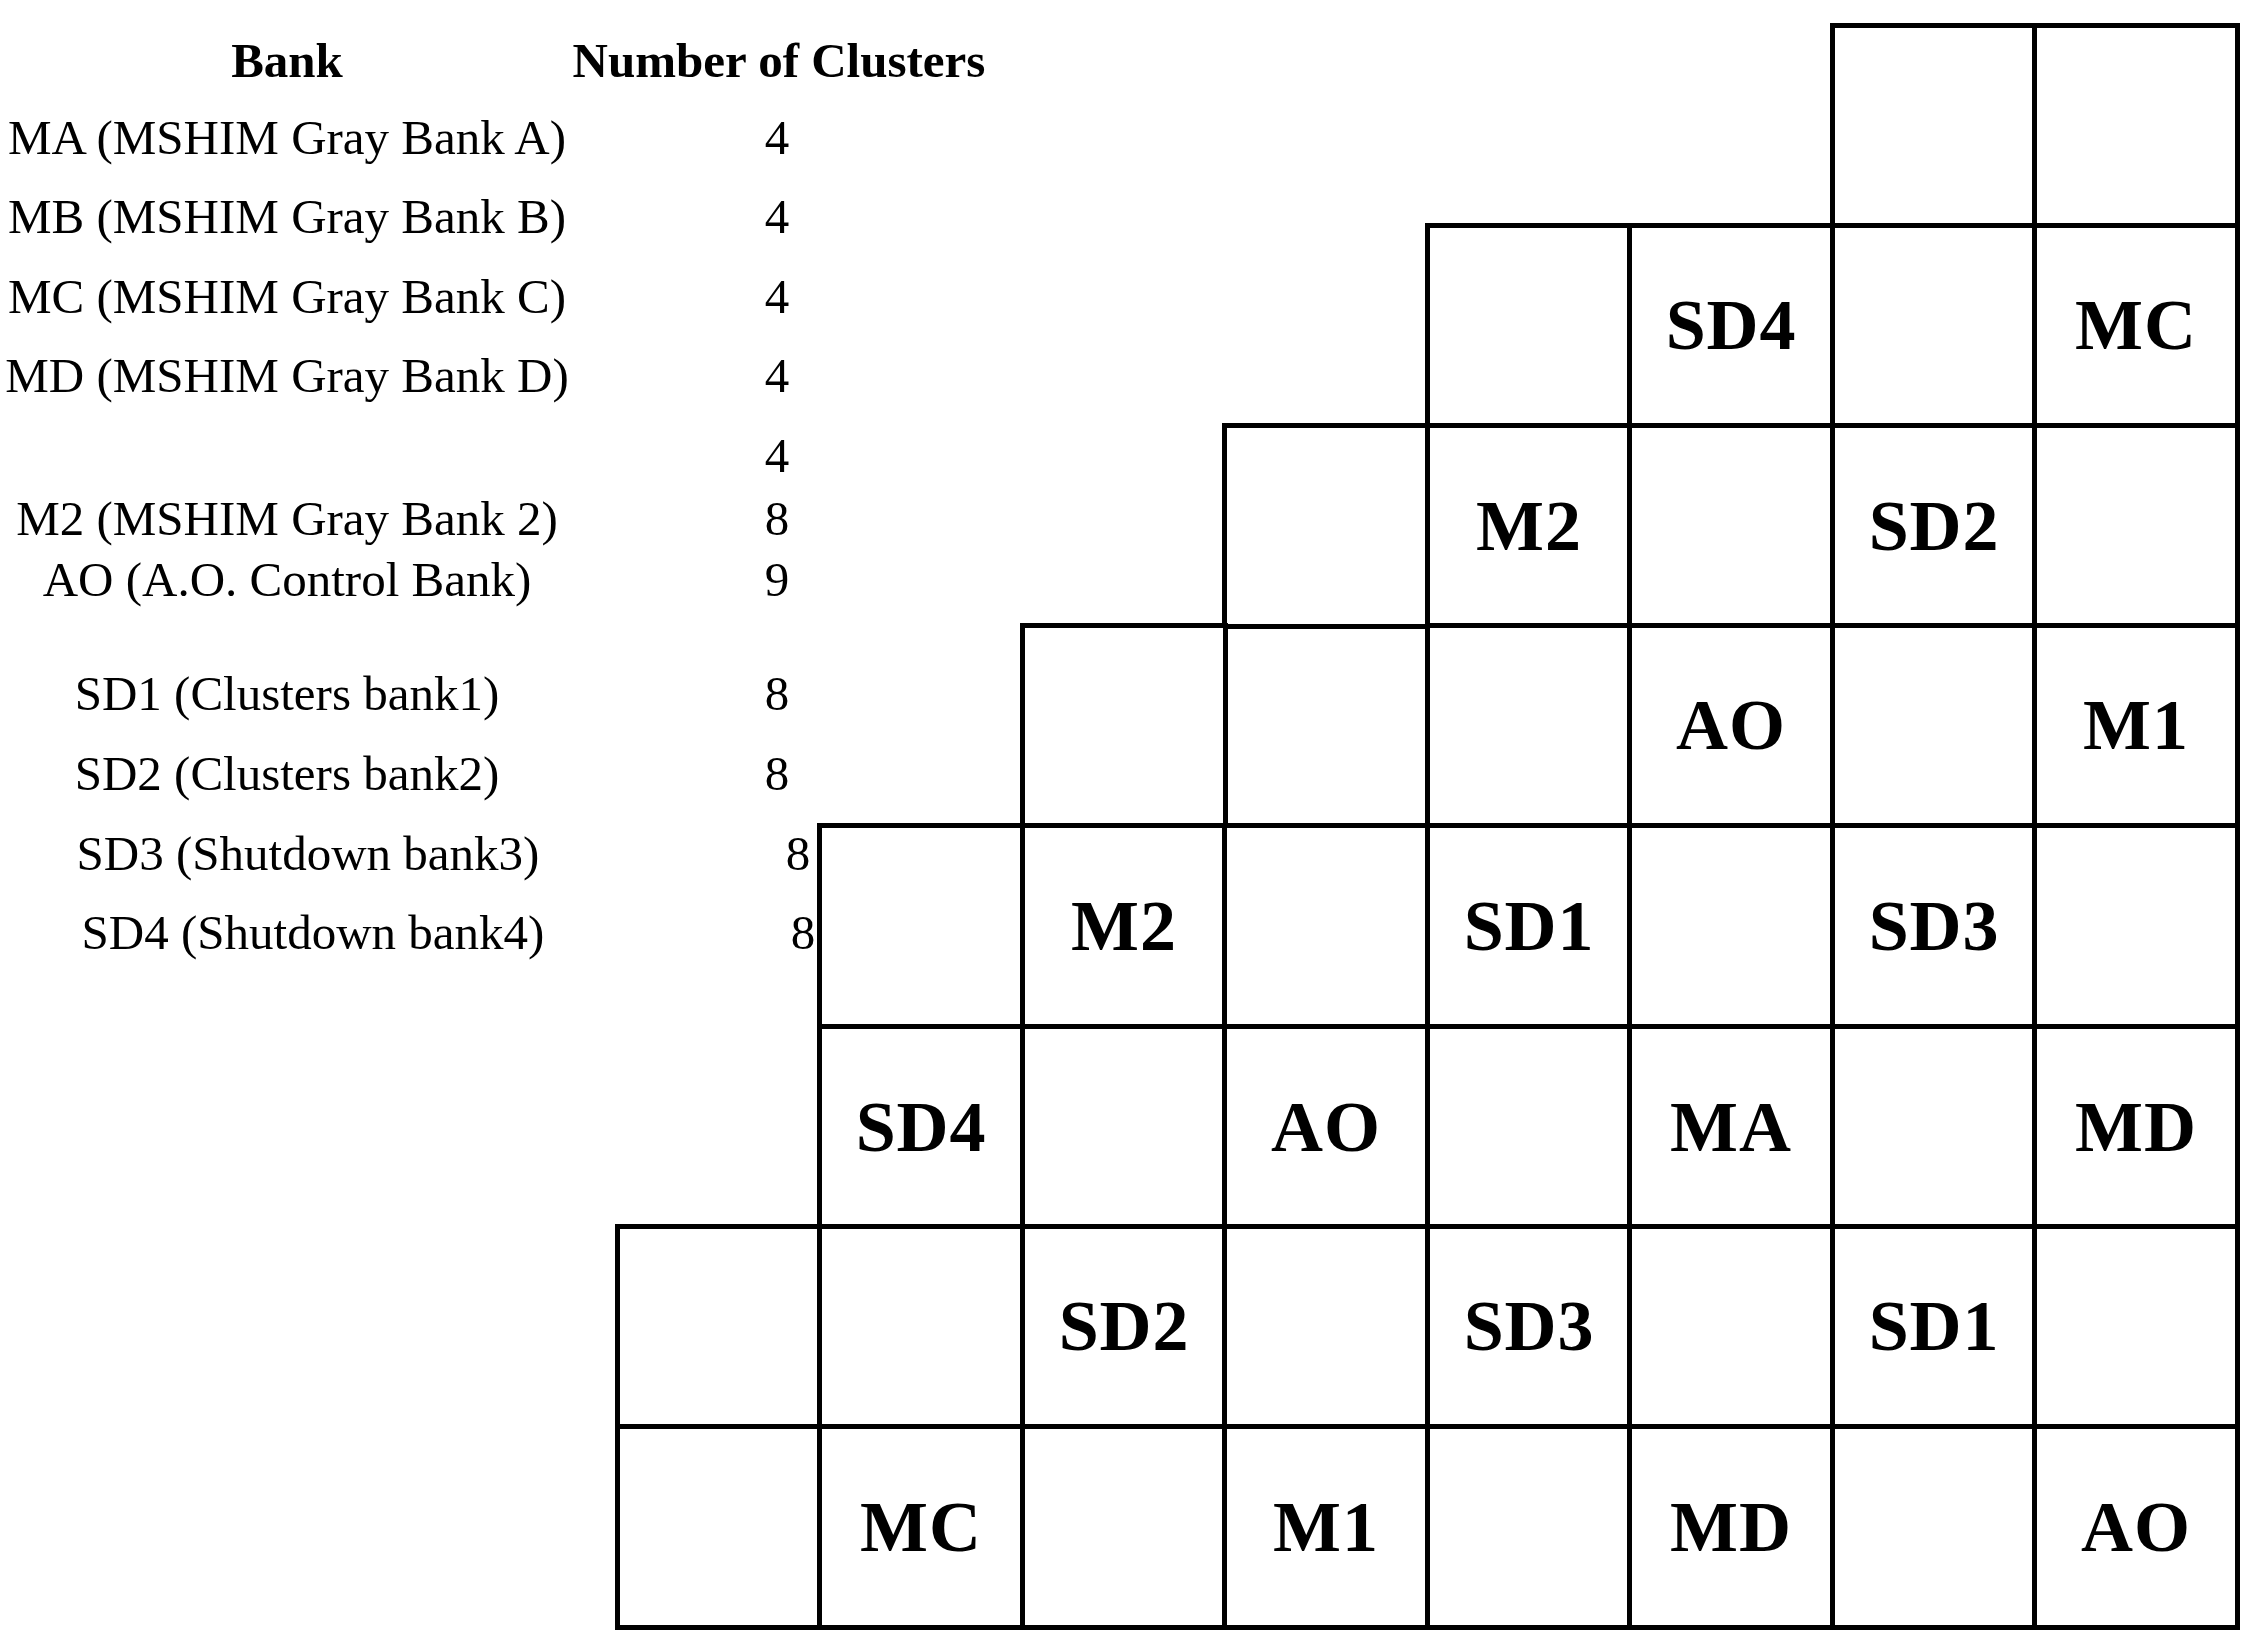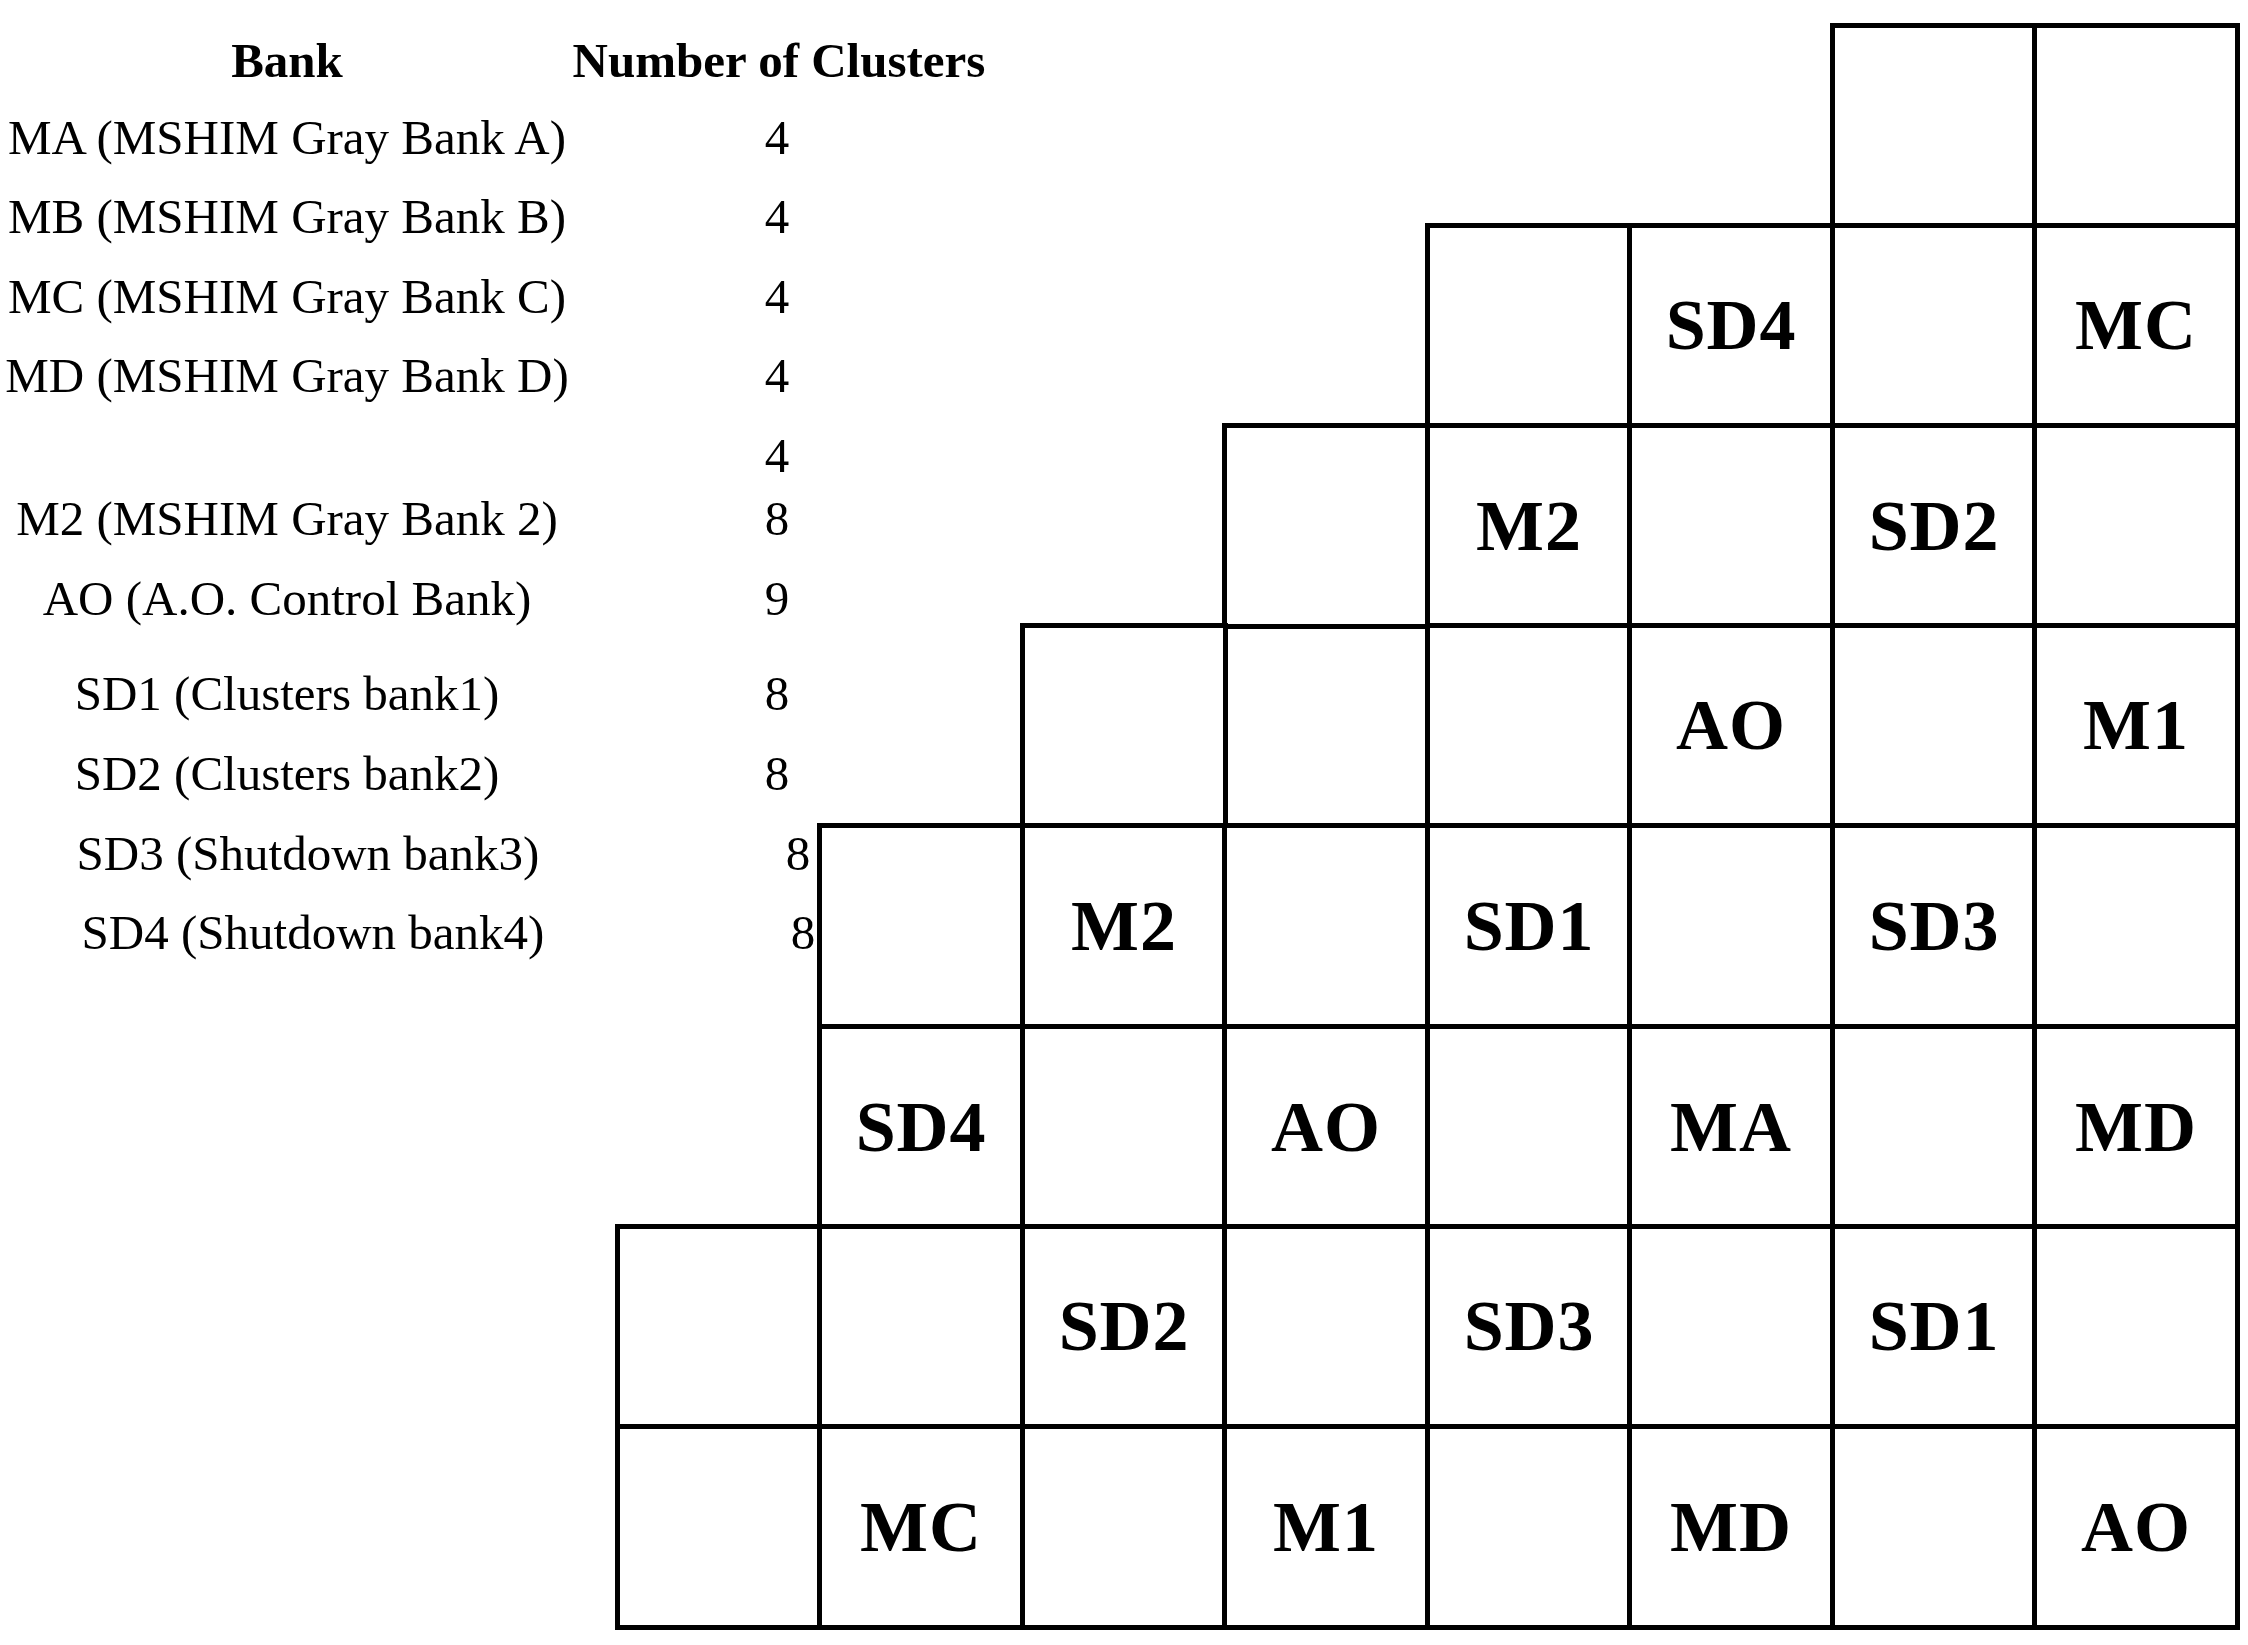--- a/index.html
+++ b/index.html
@@ -80,21 +80,21 @@
           <span class="t-bank-col">MD (MSHIM Gray Bank D)</span>
           <span class="t-val-col">4</span>
         </div>
         <div class="t-row" style="top: 415px;">
           <span class="t-val-col">4</span>
         </div>
         <div class="t-row" style="top: 478px;">
           <span class="t-bank-col">M2 (MSHIM Gray Bank 2)</span>
           <span class="t-val-col">8</span>
         </div>
-        <div class="t-row" style="top: 558px;">
+        <div class="t-row" style="top: 539px;">
           <span class="t-bank-col">AO (A.O. Control Bank)</span>
           <span class="t-val-col">9</span>
         </div>
         <div class="t-row" style="top: 653px;">
           <span class="t-bank-col">SD1 (Clusters bank1)</span>
           <span class="t-val-col">8</span>
         </div>
         <div class="t-row" style="top: 733px;">
           <span class="t-bank-col">SD2 (Clusters bank2)</span>
           <span class="t-val-col">8</span>

